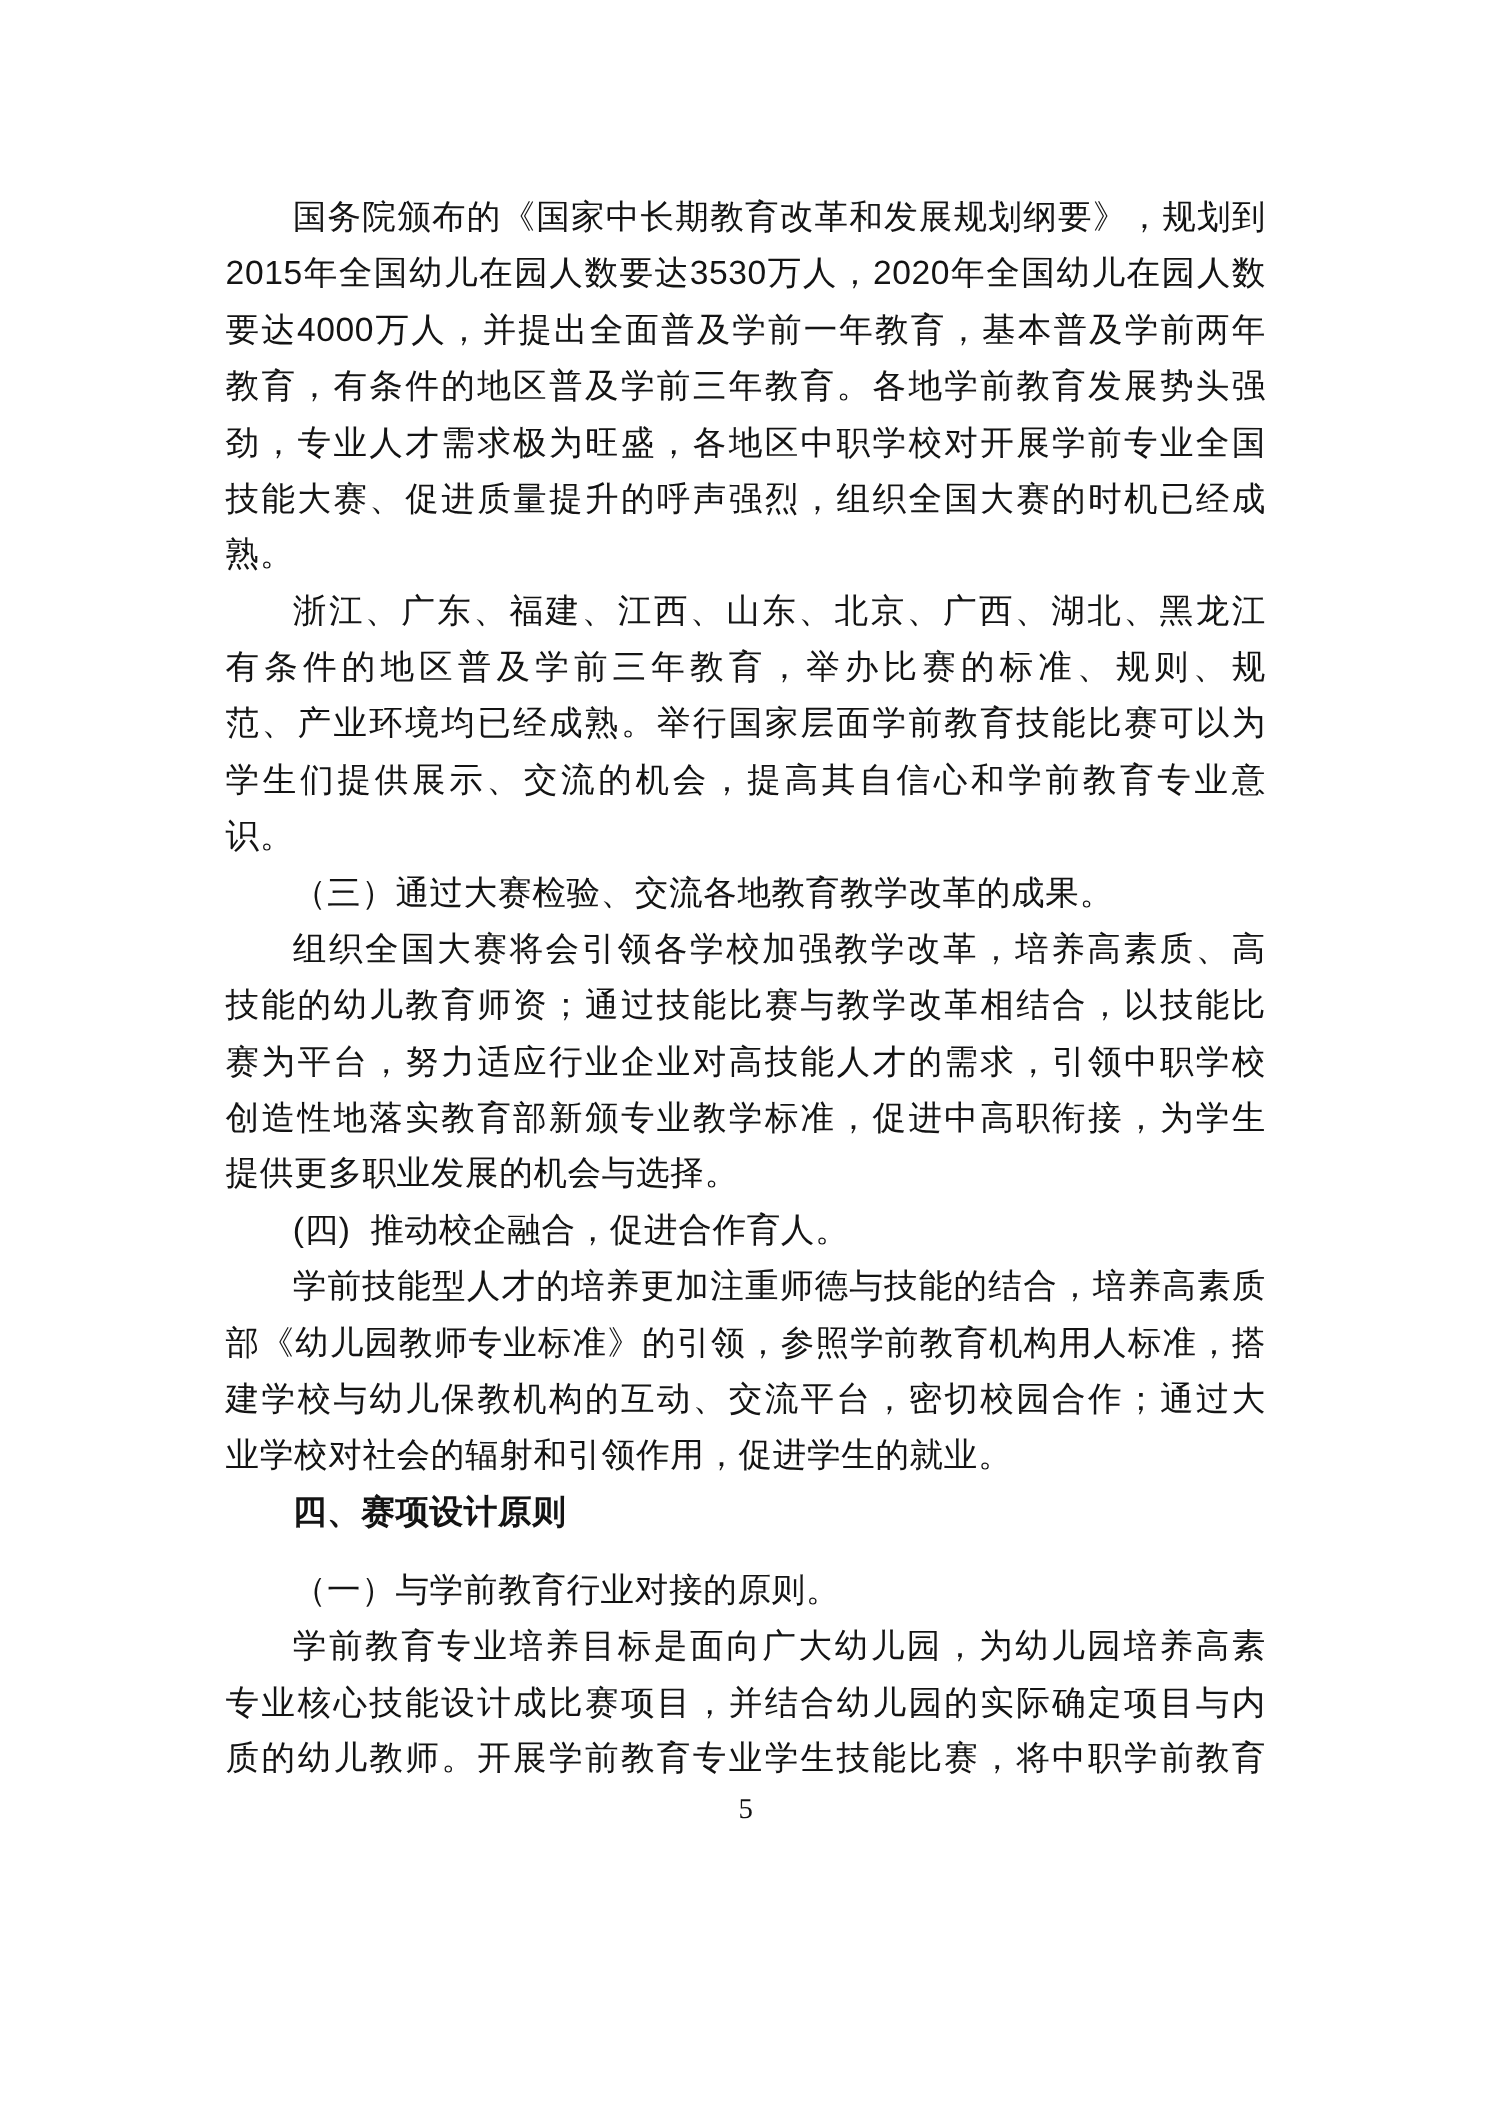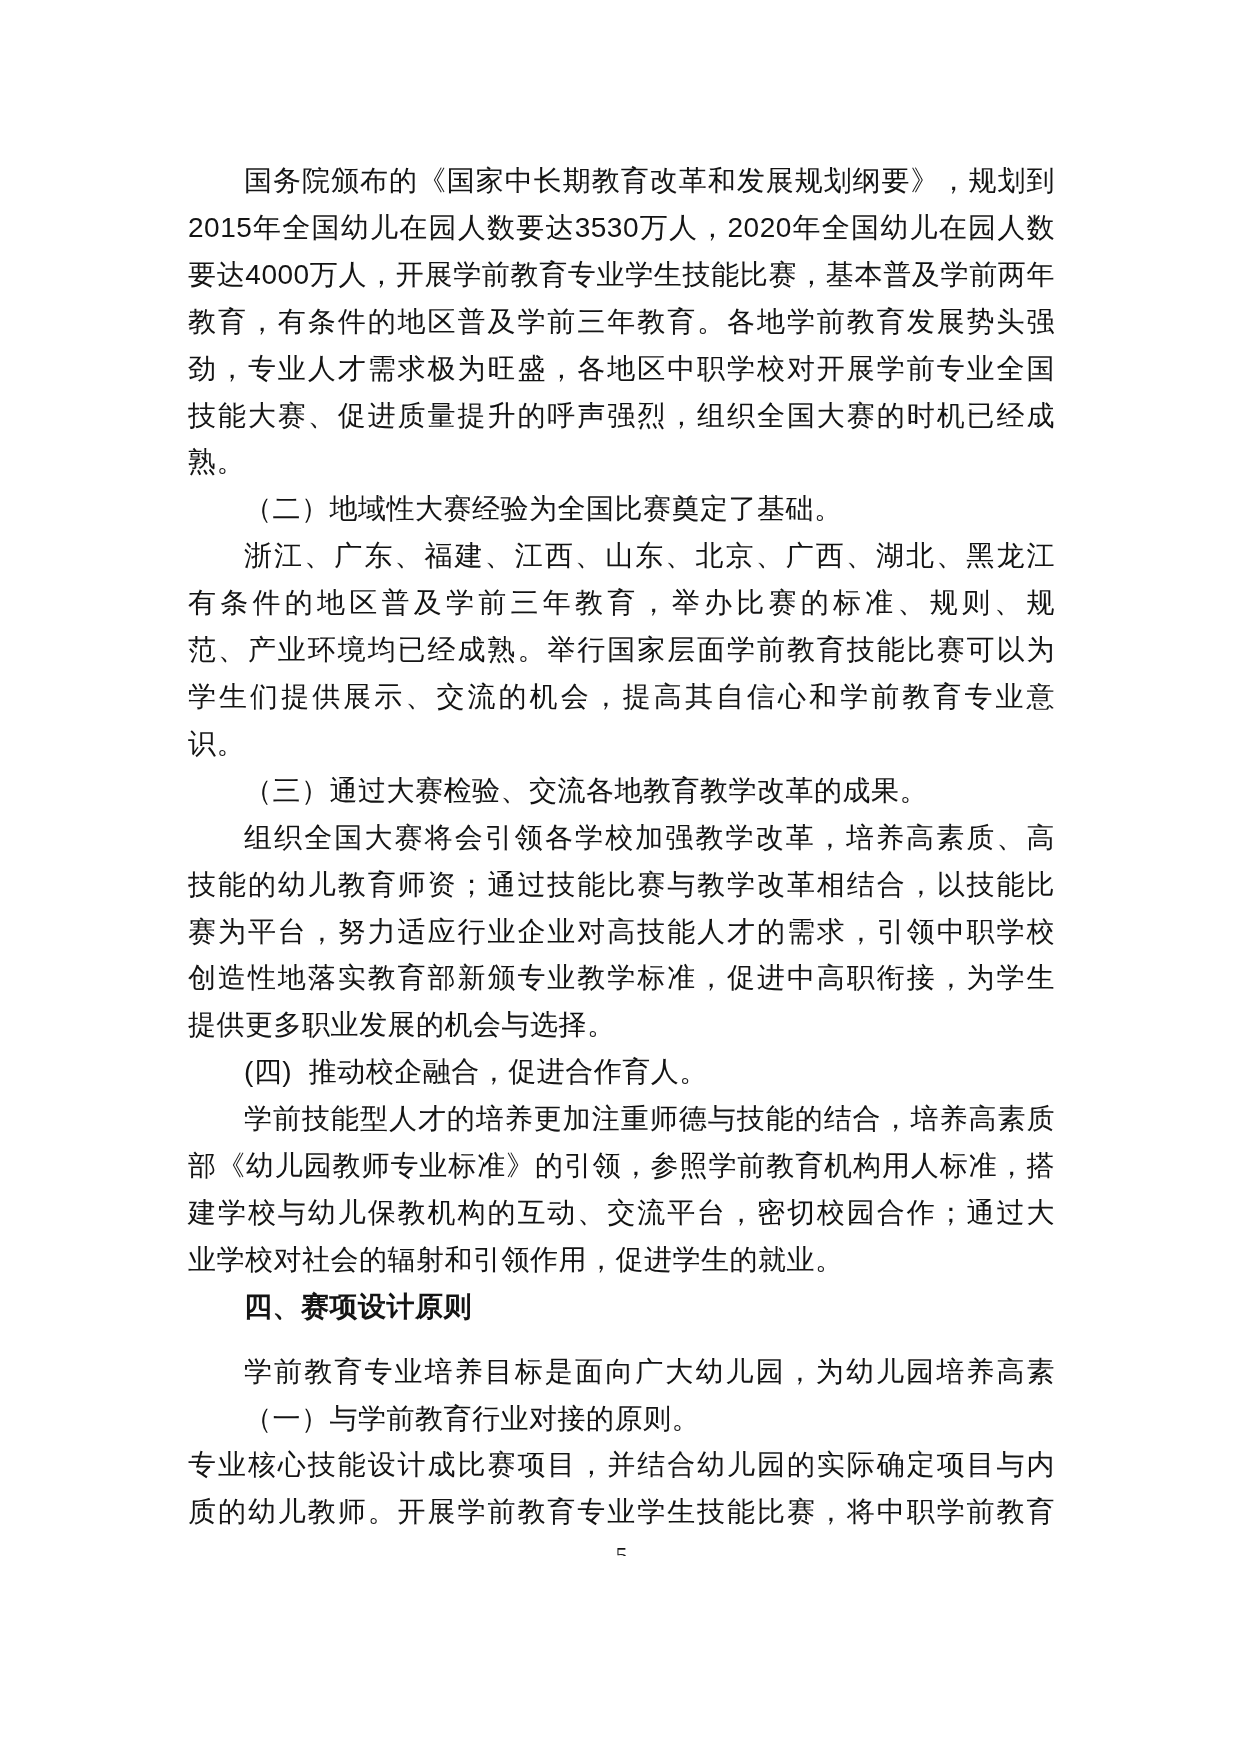--- a/index.html
+++ b/index.html
@@ -55,44 +55,43 @@
     color: #141414;
   }
 </style>
 </head>
 <body>
 
 <div class="page">
   <main class="text-body">
       <div class="line indent fill">国务院颁布的《国家中长期教育改革和发展规划纲要》，规划到</div>
       <div class="line fill">2015年全国幼儿在园人数要达3530万人，2020年全国幼儿在园人数</div>
-      <div class="line fill">要达4000万人，开展学前教育专业学生技能比赛，基本普及学前两年</div>
+      <div class="line fill">要达4000万人，并提出全面普及学前一年教育，基本普及学前两年</div>
       <div class="line fill">教育，有条件的地区普及学前三年教育。各地学前教育发展势头强</div>
       <div class="line fill">劲，专业人才需求极为旺盛，各地区中职学校对开展学前专业全国</div>
       <div class="line fill">技能大赛、促进质量提升的呼声强烈，组织全国大赛的时机已经成</div>
       <div class="line">熟。</div>
-      <div class="line indent">（二）地域性大赛经验为全国比赛奠定了基础。</div>
       <div class="line indent fill">浙江、广东、福建、江西、山东、北京、广西、湖北、黑龙江</div>
       <div class="line fill">有条件的地区普及学前三年教育，举办比赛的标准、规则、规</div>
       <div class="line fill">范、产业环境均已经成熟。举行国家层面学前教育技能比赛可以为</div>
       <div class="line fill">学生们提供展示、交流的机会，提高其自信心和学前教育专业意</div>
       <div class="line">识。</div>
       <div class="line indent">（三）通过大赛检验、交流各地教育教学改革的成果。</div>
       <div class="line indent fill">组织全国大赛将会引领各学校加强教学改革，培养高素质、高</div>
       <div class="line fill">技能的幼儿教育师资；通过技能比赛与教学改革相结合，以技能比</div>
       <div class="line fill">赛为平台，努力适应行业企业对高技能人才的需求，引领中职学校</div>
       <div class="line fill">创造性地落实教育部新颁专业教学标准，促进中高职衔接，为学生</div>
       <div class="line">提供更多职业发展的机会与选择。</div>
       <div class="line indent">(四)  推动校企融合，促进合作育人。</div>
       <div class="line indent fill">学前技能型人才的培养更加注重师德与技能的结合，培养高素质</div>
       <div class="line fill">部《幼儿园教师专业标准》的引领，参照学前教育机构用人标准，搭</div>
       <div class="line fill">建学校与幼儿保教机构的互动、交流平台，密切校园合作；通过大</div>
       <div class="line">业学校对社会的辐射和引领作用，促进学生的就业。</div>
       <div class="line indent heading">四、赛项设计原则</div>
+      <div class="line indent">（一）与学前教育行业对接的原则。</div>
       <div class="line indent fill">学前教育专业培养目标是面向广大幼儿园，为幼儿园培养高素</div>
-      <div class="line indent">（一）与学前教育行业对接的原则。</div>
       <div class="line fill">专业核心技能设计成比赛项目，并结合幼儿园的实际确定项目与内</div>
       <div class="line fill">质的幼儿教师。开展学前教育专业学生技能比赛，将中职学前教育</div>
     </main>
   <footer class="footer">
     <span class="pagenum">5</span>
   </footer>
 </div>
 
 </body></html>

